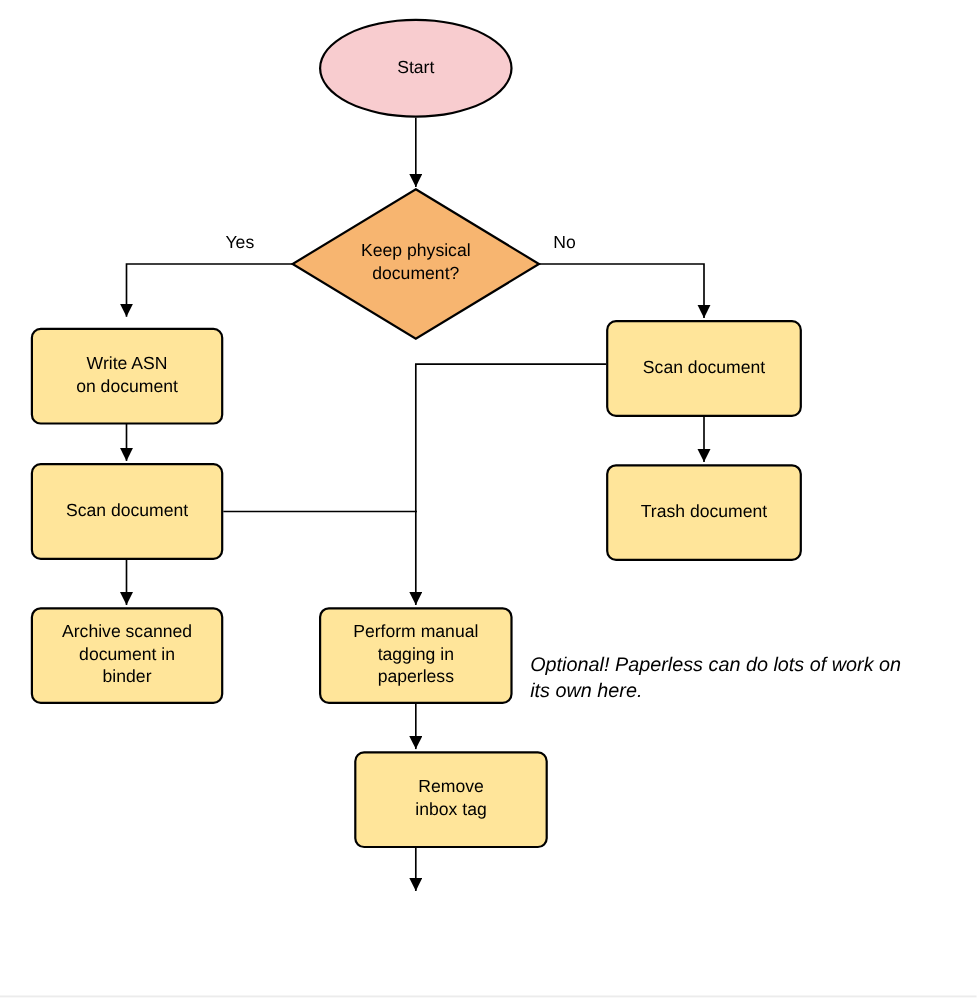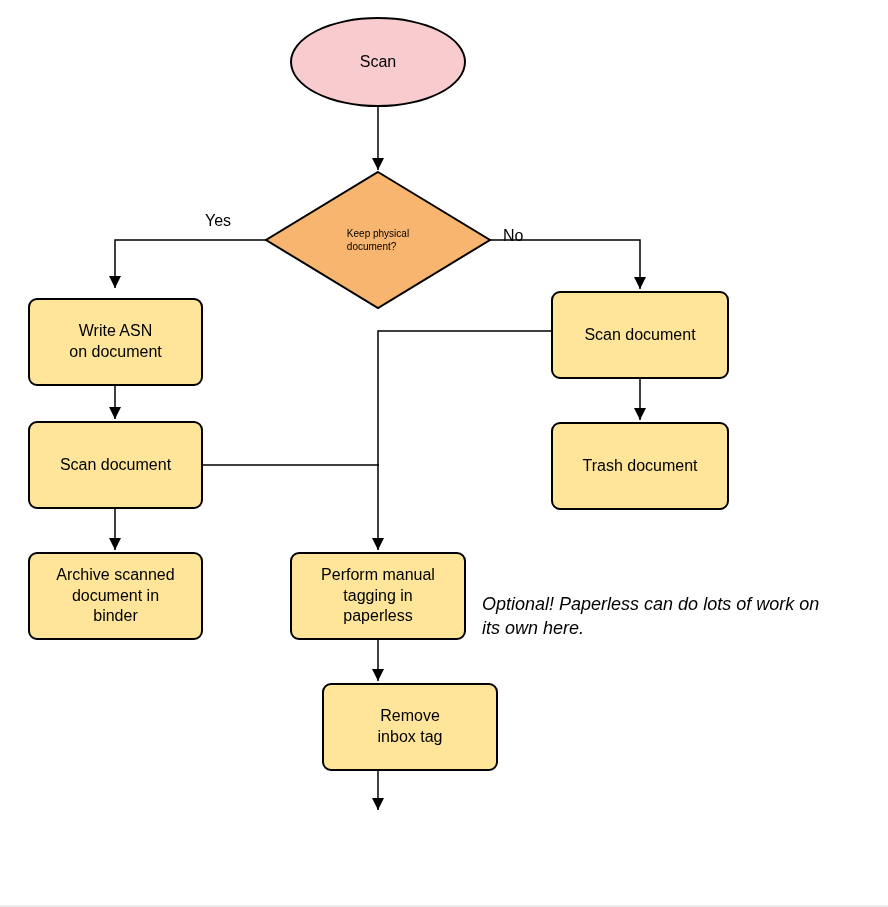--- a/index.html
+++ b/index.html
@@ -48,21 +48,22 @@
     border-radius: 50%;
   }
   .process {
     border-radius: 9px;
   }
   .diamond-label {
     position: absolute;
     display: flex;
     align-items: center;
     justify-content: center;
-    font-size: 10px;
+    text-align: center;
+    font-size: 16px;
     line-height: 1.3;
     color: #000000;
     white-space: pre-line;
   }
   .edge-label {
     position: absolute;
     font-size: 16px;
     color: #000000;
   }
   .annotation {
@@ -110,28 +111,28 @@
 
     <path class="edge-plain" d="M203,465 L379,465"></path>
 
     <path class="edge" d="M378,640 L378,681"></path>
 
     <path class="edge" d="M378,771 L378,810"></path>
 
     <polygon points="378,172 490,240 378,308 266,240" stroke="#000000" stroke-width="2" fill="#f7b570"></polygon>
   </svg>
 
-  <div class="node terminator" style="left: 290px; top: 17px; width: 176px; height: 90px; background-color: rgb(248, 204, 207);">Scan</div>
+  <div class="node terminator" style="left: 290px; top: 17px; width: 176px; height: 90px; background-color: rgb(248, 204, 207);">Start</div>
 
   <div class="diamond-label" style="left:276px; top:200px; width:204px; height:80px;">Keep physical
 document?</div>
 
   <div class="edge-label" style="left:205px; top:212px; width:46px;">Yes</div>
 
-  <div class="edge-label" style="left:503px; top:227px; width:40px;">No</div>
+  <div class="edge-label" style="left:503px; top:212px; width:40px;">No</div>
 
   <div class="node process" style="left: 28px; top: 298px; width: 175px; height: 88px; background-color: rgb(255, 229, 154);">Write ASN
 on document</div>
 
   <div class="node process" style="left: 551px; top: 291px; width: 178px; height: 88px; background-color: rgb(255, 229, 154);">Scan document</div>
 
   <div class="node process" style="left: 28px; top: 421px; width: 175px; height: 88px; background-color: rgb(255, 229, 154);">Scan document</div>
 
   <div class="node process" style="left: 551px; top: 422px; width: 178px; height: 88px; background-color: rgb(255, 229, 154);">Trash document</div>
 

